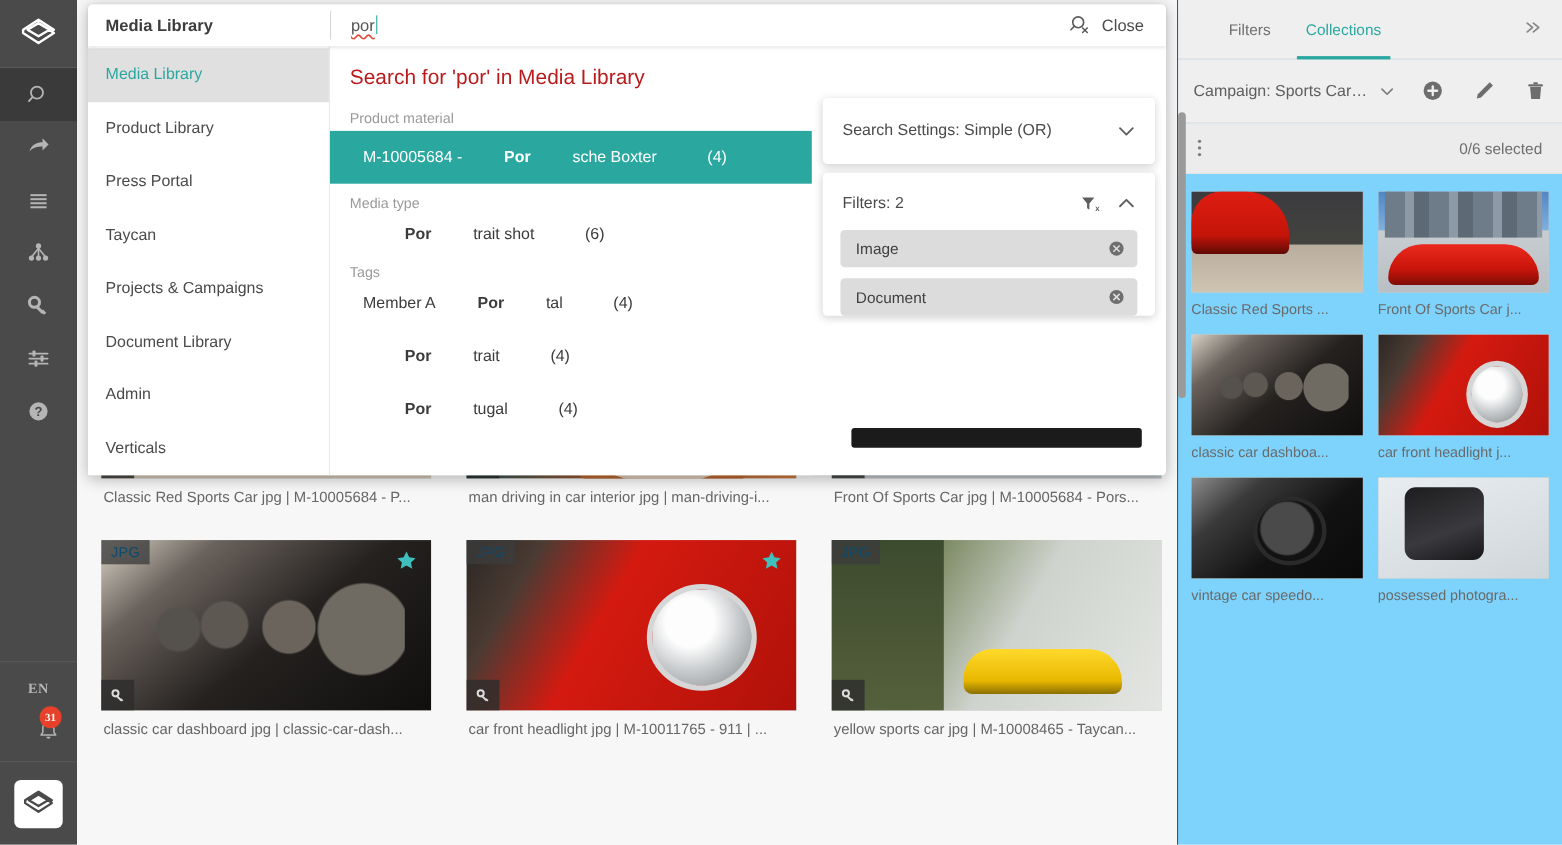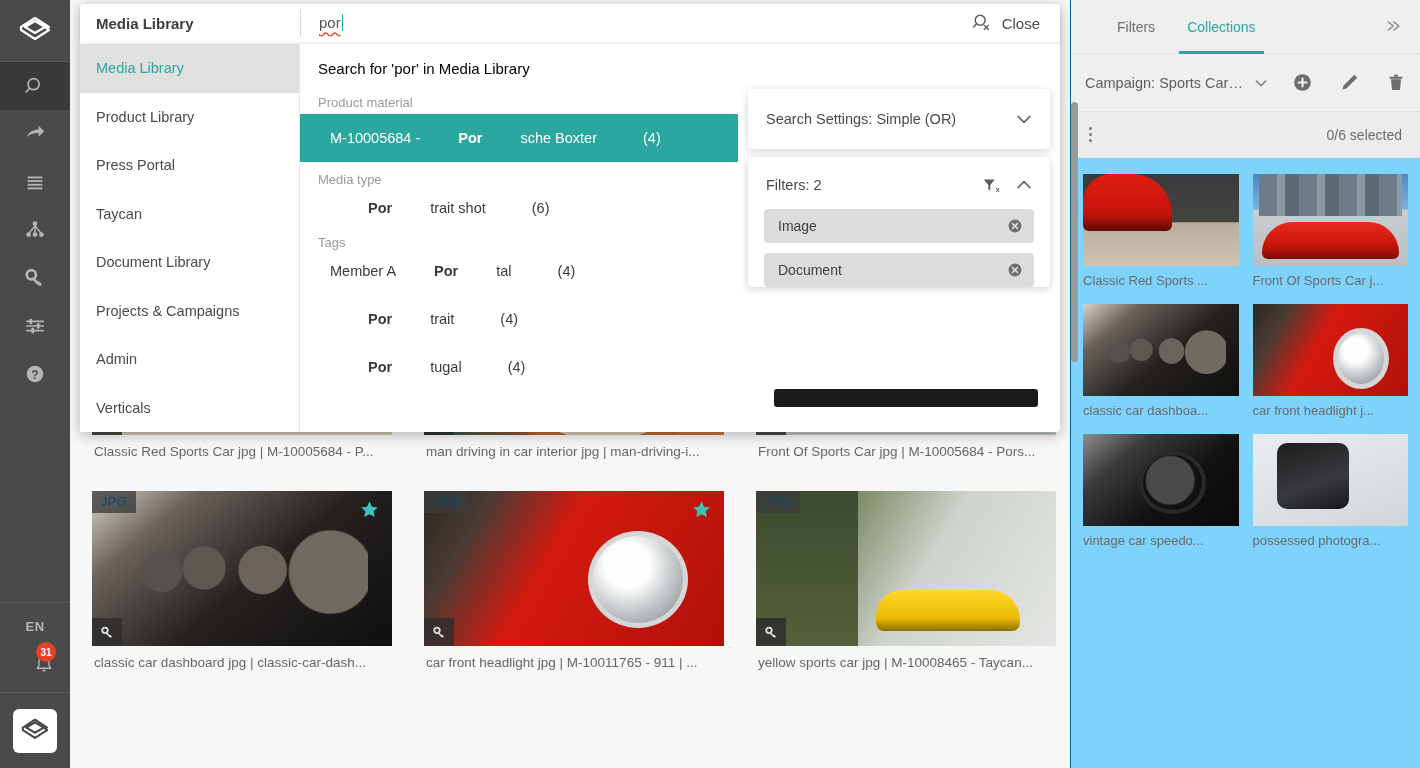--- a/index.html
+++ b/index.html
@@ -28,20 +28,21 @@
     display: flex; align-items: center; justify-content: center;
     cursor: pointer;
   }
   .rail-btn.active { background: #3a3a3a; }
   .rail-btn svg { fill: #b5b5b5; }
   .rail-spacer { flex: 1; }
   .rail-bottom {
     width: 70px; border-top: 1px solid #5a5a5a;
     display: flex; flex-direction: column; align-items: center;
     padding-top: 10px;
+    font-family: Liberation Serif, serif;
   }
   .rail-lang {
     color: #b5b5b5; font-size: 13px; font-weight: bold;
     letter-spacing: .5px; padding: 6px 0 10px 0; cursor: pointer;
   }
   .rail-bell { position: relative; width: 40px; height: 40px;
     display: flex; align-items: center; justify-content: flex-end; cursor: pointer; }
   .badge {
     position: absolute; top: -2px; right: -1px;
     background: #e8412b; color: #fff;
@@ -224,21 +225,21 @@
     width: 220px; background: #fff; border-right: 1px solid #e8e8e8;
     padding-top: 2px;
   }
   .nav-item {
     height: 48.5px; display: flex; align-items: center; padding-left: 16px;
     font-size: 14.5px; color: #4a4a4a; cursor: pointer;
   }
   .nav-item.active { background: #e0e0e0; color: #2aa8a0; }
   .modal-suggest { width: 438px; background: #fff; padding-top: 4px; position: relative; }
   .sg-head {
-    padding: 14px 0 8px 18px; font-size: 15px; color: #000000; cursor: pointer;
+    padding: 14px 0 8px 18px; font-size: 19px; color: #b91c1c; cursor: pointer;
   }
   .sg-group {
     padding: 10px 0 4px 18px; font-size: 13px; color: #9a9a9a;
   }
   .sg-item {
     height: 34px; display: flex; align-items: center; padding-left: 30px;
     font-size: 14.5px; color: #3b3b3b; cursor: pointer; gap: 38px;
   }
   .sg-item.sel { background: #2aa8a0; color: #fff; height: 48px; }
   .sg-item .cnt { margin-left: 8px; color: inherit; }
@@ -601,22 +602,22 @@
       </div>
     </div>
 
     <div class="modal-body">
 
       <div class="modal-nav">
         <div class="nav-item active">Media Library</div>
         <div class="nav-item">Product Library</div>
         <div class="nav-item">Press Portal</div>
         <div class="nav-item">Taycan</div>
+        <div class="nav-item">Projects &amp; Campaigns</div>
         <div class="nav-item">Document Library</div>
-        <div class="nav-item">Projects &amp; Campaigns</div>
         <div class="nav-item">Admin</div>
         <div class="nav-item">Verticals</div>
       </div>
 
       <div class="modal-suggest">
         <div class="sg-head">Search for 'por' in Media Library</div>
 
         <div class="sg-group">Product material</div>
         <div class="sg-item sel">
           <span>M-10005684 - </span>

